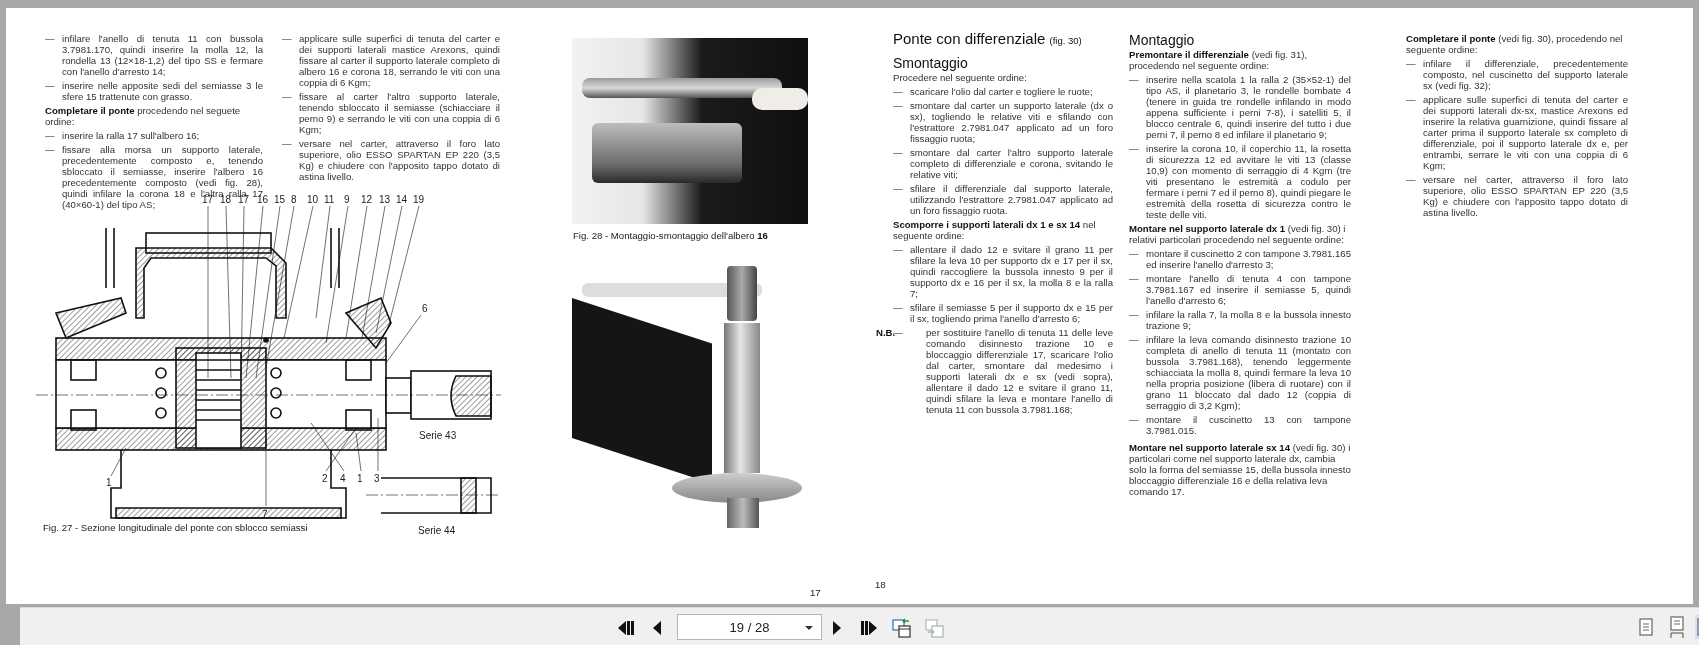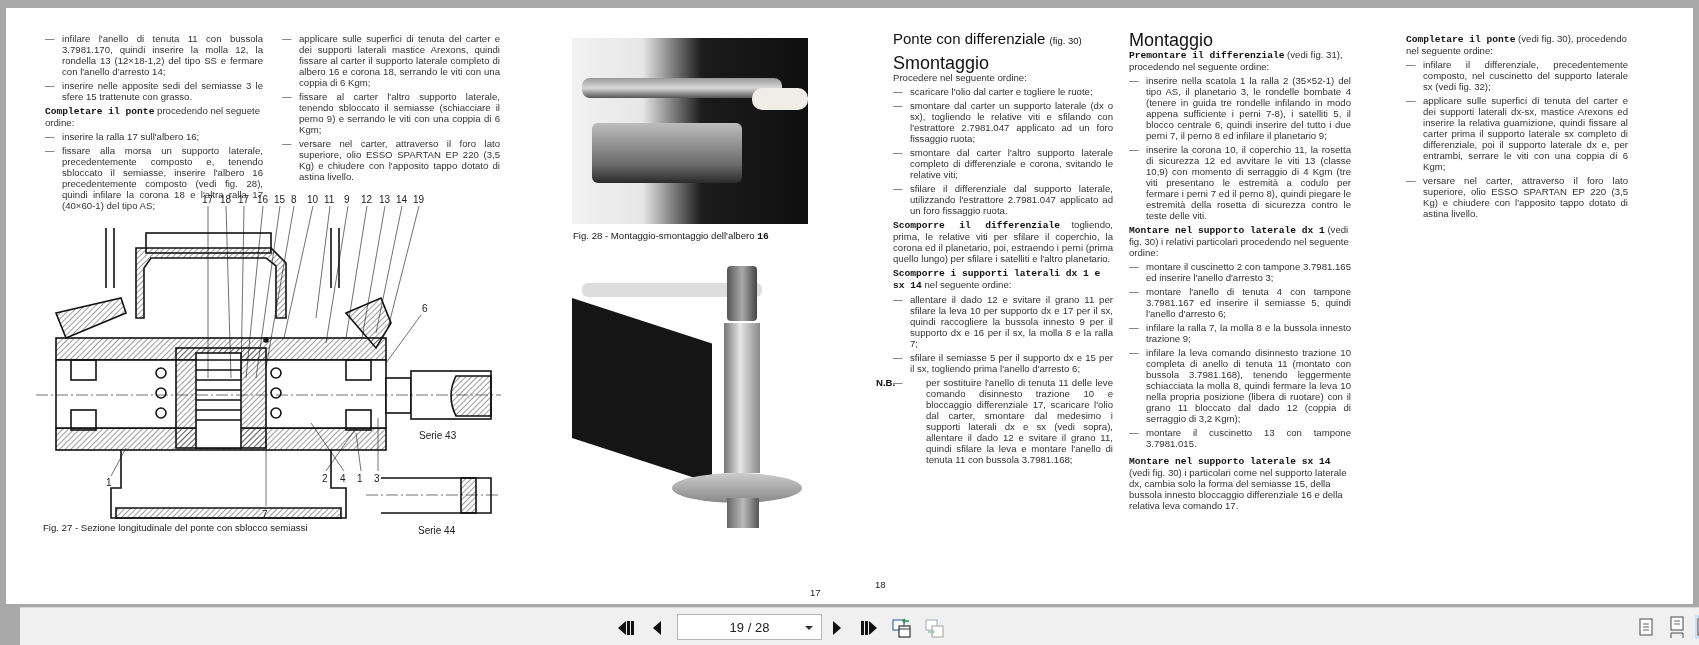--- a/index.html
+++ b/index.html
@@ -5,25 +5,25 @@
   * { box-sizing: border-box; margin: 0; padding: 0; }
   html, body { width: 1699px; height: 645px; overflow: hidden; background: #a8a8a8; font-family: "Liberation Sans", sans-serif; color: #222; }
   .viewer { position: absolute; left: 0; top: 0; width: 1699px; height: 607px; background: #a8a8a8; }
   .page { position: absolute; top: 8px; height: 596px; background: #fff; overflow: hidden; }
   .page.left { left: 6px; width: 938px; }
   .page.right { left: 853px; width: 840px; }
   .col { position: absolute; font-size: 9.6px; line-height: 11px; color: #333; }
   .col p { margin-bottom: 3px; }
   .item { position: relative; padding-left: 17px; margin-bottom: 3px; text-align: justify; }
   .item::before { content: "—"; position: absolute; left: 0; top: 0; color: #444; }
-  .b { font-weight: bold; color: #111; font-family: Liberation Mono, monospace; }
+  .b { font-weight: bold; color: #111; }
   .lead { margin-bottom: 3px; }
   h1.title { font-size: 15px; font-weight: normal; color: #111; margin-bottom: 12px; }
   h1.title small { font-size: 9.5px; margin-top: 38px; }
-  h2.sub { font-size: 18px; font-weight: normal; color: #111; margin-bottom: 3px; }
+  h2.sub { font-size: 14px; font-weight: normal; color: #111; margin-bottom: 3px; }
   .nb { position: relative; padding-left: 16px; }
   .nb-label { position: absolute; left: -16px; top: 0; font-weight: bold; color:#111; }
   .nb2 { padding-left: 33px; }
   .nb2::before { left: 16px; }
   .caption { position: absolute; font-size: 9.6px; color: #222; }
   .pageno { position: absolute; font-size: 9.6px; color: #222; }
   .photo { position: absolute; overflow: hidden; }
   .diagram { position: absolute; }
   .toolbar { position: absolute; left: 0; top: 607px; width: 1699px; height: 38px; background: #f0f0f0; border-top: 1px solid #d9d9d9; margin-left: 20px; }
   .tb-btn { position: absolute; top: 9px; width: 22px; height: 22px; display: flex; align-items: center; justify-content: center; cursor: pointer; }
@@ -176,21 +176,20 @@
 
   <div class="page right">
     <div class="col" style="left:40px; top:25px; width:220px;">
       <h1 class="title"><span>Ponte con differenziale</span> <small>(fig. 30)</small></h1>
       <h2 class="sub">Smontaggio</h2>
       <p class="lead">Procedere nel seguente ordine:</p>
       <div class="item">scaricare l'olio dal carter e togliere le ruote;</div>
       <div class="item">smontare dal carter un supporto laterale (dx o sx), togliendo le relative viti e sfilando con l'estrattore 2.7981.047 applicato ad un foro fissaggio ruota;</div>
       <div class="item">smontare dal carter l'altro supporto laterale completo di differenziale e corona, svitando le relative viti;</div>
       <div class="item">sfilare il differenziale dal supporto laterale, utilizzando l'estrattore 2.7981.047 applicato ad un foro fissaggio ruota.</div>
-      <p class="lead" style="text-align:justify;"><span class="b">Scomporre il differenziale</span><span> togliendo, prima, le relative viti per sfilare il coperchio, la corona ed il planetario, poi, estraendo i perni (prima quello lungo) per sfilare i satelliti e l'altro planetario.</span></p>
       <p class="lead"><span class="b">Scomporre i supporti laterali dx 1 e sx 14</span><span> nel seguente ordine:</span></p>
       <div class="item">allentare il dado 12 e svitare il grano 11 per sfilare la leva 10 per supporto dx e 17 per il sx, quindi raccogliere la bussola innesto 9 per il supporto dx e 16 per il sx, la molla 8 e la ralla 7;</div>
       <div class="item">sfilare il semiasse 5 per il supporto dx e 15 per il sx, togliendo prima l'anello d'arresto 6;</div>
       <div class="item nb" style="padding-left:33px;">
         <span class="nb-label" style="left:-17px;">N.B.</span>
         <span>per sostituire l'anello di tenuta 11 delle leve comando disinnesto trazione 10 e bloccaggio differenziale 17, scaricare l'olio dal carter, smontare dal medesimo i supporti laterali dx e sx (vedi sopra), allentare il dado 12 e svitare il grano 11, quindi sfilare la leva e montare l'anello di tenuta 11 con bussola 3.7981.168;</span>
       </div>
     </div>
 
     <div class="col" style="left:276px; top:25px; width:222px;">

